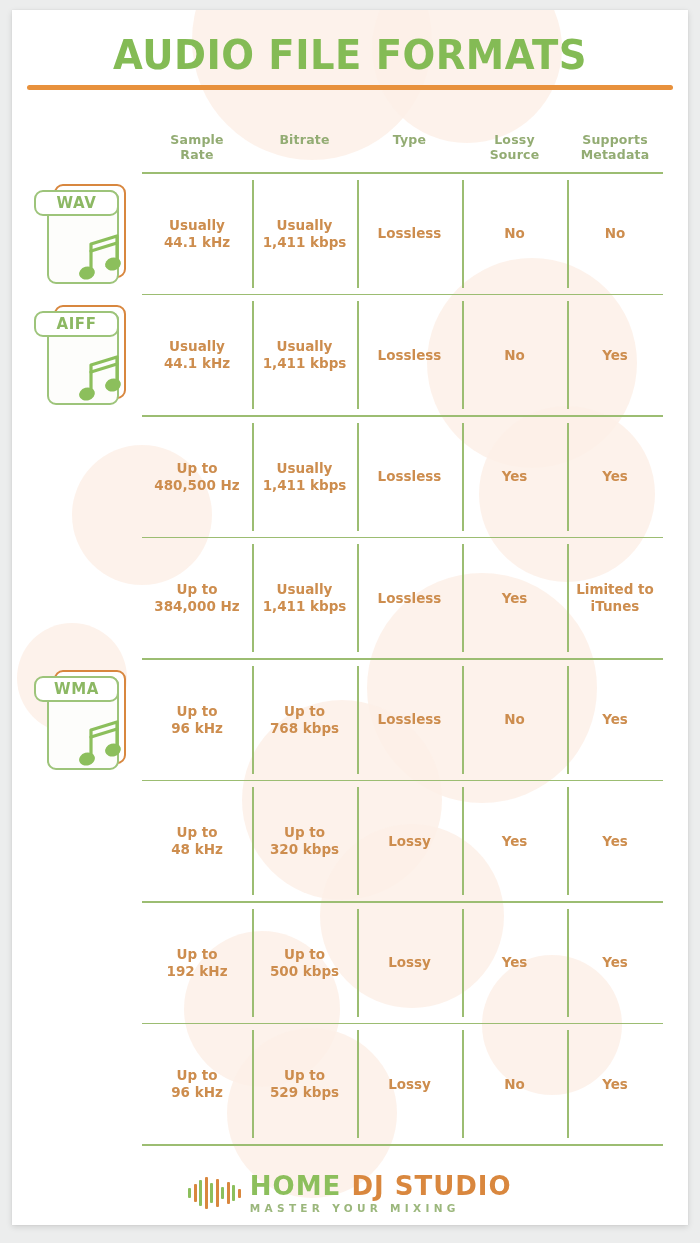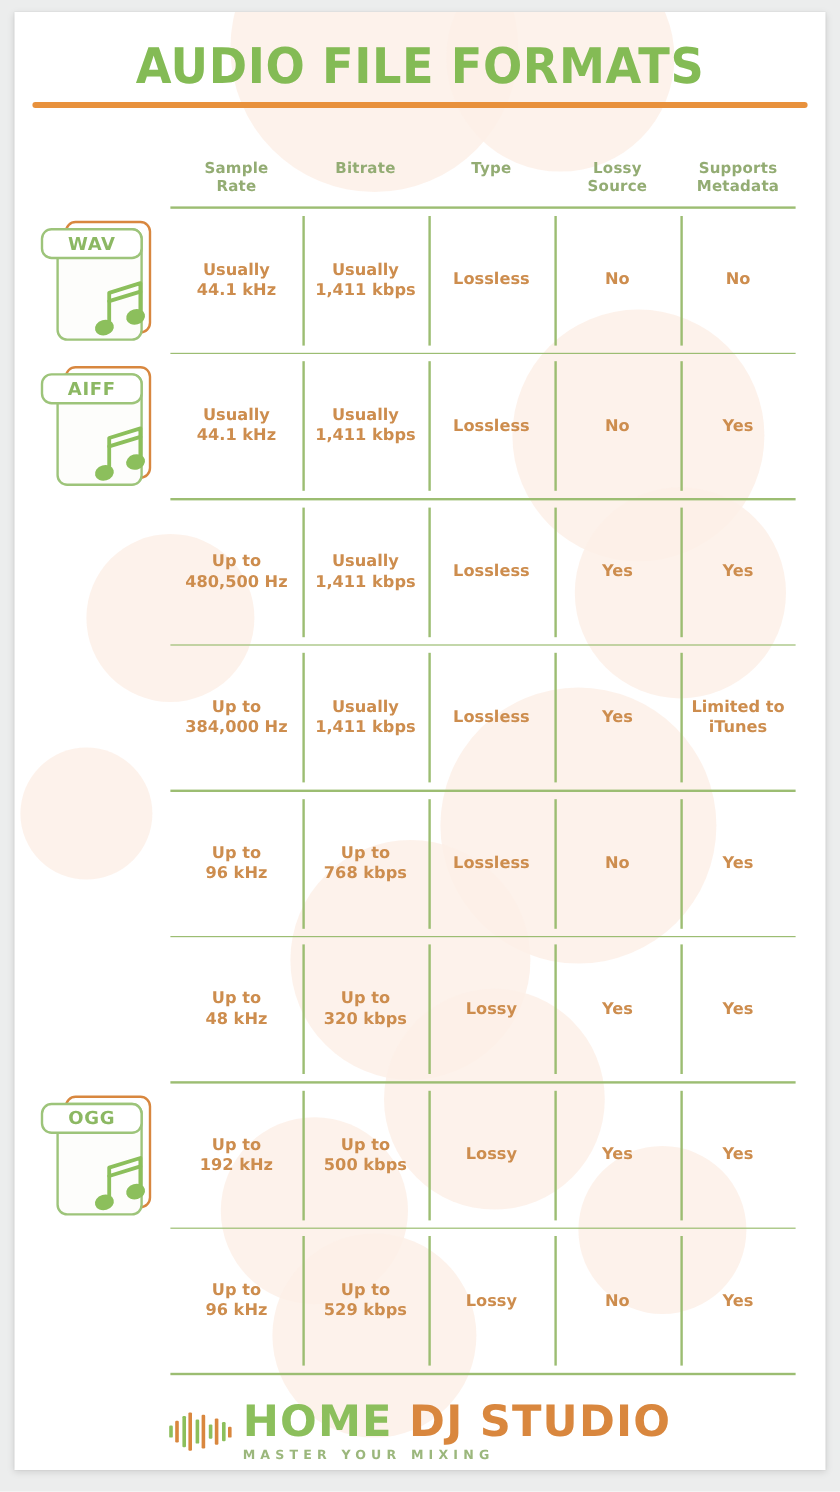--- a/index.html
+++ b/index.html
@@ -204,21 +204,21 @@
     display: block;
     width: 3px;
     border-radius: 1px;
   }
   .logo-text {
     display: flex;
     flex-direction: column;
     line-height: 1;
   }
   .logo-main {
-    font-size: 36px;
+    font-size: 26px;
     font-weight: bold;
     letter-spacing: 1px;
     white-space: nowrap;
     font-family: "DejaVu Sans", sans-serif;
   }
   .logo-home { color: #8cbf5c; }
   .logo-dj { color: #d9873e; }
   .logo-tag {
     margin-top: 4px;
     font-size: 10.5px;
@@ -432,102 +432,102 @@
         </div>
         <div class="cell" style="left: 555px; width: 96px;">
           <div>
             <div>Limited to</div>
             <div>iTunes</div>
           </div>
         </div>
       </div>
       <div class="hline" style="position: relative; left: 130px; width: 521px;"></div>
       <div class="row">
-        <div class="vline" style="left: 240px;"></div>
-        <div class="vline" style="left: 345px;"></div>
-        <div class="vline" style="left: 450px;"></div>
-        <div class="vline" style="left: 555px;"></div>
-        <div class="cell" style="left: 130px; width: 110px;">
-          <div>
-            <div>Up to</div>
-            <div>96 kHz</div>
-          </div>
-        </div>
-        <div class="cell" style="left: 240px; width: 105px;">
-          <div>
-            <div>Up to</div>
-            <div>768 kbps</div>
-          </div>
-        </div>
-        <div class="cell" style="left: 345px; width: 105px;">
-          <div>
-            <div>Lossless</div>
-          </div>
-        </div>
-        <div class="cell" style="left: 450px; width: 105px;">
-          <div>
-            <div>No</div>
-          </div>
-        </div>
-        <div class="cell" style="left: 555px; width: 96px;">
-          <div>
-            <div>Yes</div>
-          </div>
-        </div>
-      </div>
-      <div class="hline" style="position: relative; left: 130px; width: 521px;"></div>
-      <div class="row">
-        <div class="vline" style="left: 240px;"></div>
-        <div class="vline" style="left: 345px;"></div>
-        <div class="vline" style="left: 450px;"></div>
-        <div class="vline" style="left: 555px;"></div>
-        <div class="cell" style="left: 130px; width: 110px;">
-          <div>
-            <div>Up to</div>
-            <div>48 kHz</div>
-          </div>
-        </div>
-        <div class="cell" style="left: 240px; width: 105px;">
-          <div>
-            <div>Up to</div>
-            <div>320 kbps</div>
-          </div>
-        </div>
-        <div class="cell" style="left: 345px; width: 105px;">
-          <div>
-            <div>Lossy</div>
-          </div>
-        </div>
-        <div class="cell" style="left: 450px; width: 105px;">
-          <div>
-            <div>Yes</div>
-          </div>
-        </div>
-        <div class="cell" style="left: 555px; width: 96px;">
-          <div>
-            <div>Yes</div>
-          </div>
-        </div>
-      </div>
-      <div class="hline" style="position: relative; left: 130px; width: 521px;"></div>
-      <div class="row">
         <div class="icon-wrap">
           <div class="sheet-back"></div>
           <div class="sheet-front">
             <div class="note"><svg viewBox="0 0 48 52" width="48" height="52">
                 <g fill="none" stroke="#8cbf5c" stroke-width="3.2" stroke-linecap="round" stroke-linejoin="round">
                   <path d="M14 40 L14 14 L40 6 L40 31"></path>
                   <path d="M14 21 L40 13"></path>
                 </g>
                 <ellipse cx="10" cy="43" rx="8" ry="6.4" fill="#8cbf5c" transform="rotate(-16 10 43)"></ellipse>
                 <ellipse cx="36" cy="34" rx="8" ry="6.4" fill="#8cbf5c" transform="rotate(-16 36 34)"></ellipse>
               </svg></div>
           </div>
-          <div class="badge">OGG</div>
-        </div>
+          <div class="badge">WMA</div>
+        </div>
+        <div class="vline" style="left: 240px;"></div>
+        <div class="vline" style="left: 345px;"></div>
+        <div class="vline" style="left: 450px;"></div>
+        <div class="vline" style="left: 555px;"></div>
+        <div class="cell" style="left: 130px; width: 110px;">
+          <div>
+            <div>Up to</div>
+            <div>96 kHz</div>
+          </div>
+        </div>
+        <div class="cell" style="left: 240px; width: 105px;">
+          <div>
+            <div>Up to</div>
+            <div>768 kbps</div>
+          </div>
+        </div>
+        <div class="cell" style="left: 345px; width: 105px;">
+          <div>
+            <div>Lossless</div>
+          </div>
+        </div>
+        <div class="cell" style="left: 450px; width: 105px;">
+          <div>
+            <div>No</div>
+          </div>
+        </div>
+        <div class="cell" style="left: 555px; width: 96px;">
+          <div>
+            <div>Yes</div>
+          </div>
+        </div>
+      </div>
+      <div class="hline" style="position: relative; left: 130px; width: 521px;"></div>
+      <div class="row">
+        <div class="vline" style="left: 240px;"></div>
+        <div class="vline" style="left: 345px;"></div>
+        <div class="vline" style="left: 450px;"></div>
+        <div class="vline" style="left: 555px;"></div>
+        <div class="cell" style="left: 130px; width: 110px;">
+          <div>
+            <div>Up to</div>
+            <div>48 kHz</div>
+          </div>
+        </div>
+        <div class="cell" style="left: 240px; width: 105px;">
+          <div>
+            <div>Up to</div>
+            <div>320 kbps</div>
+          </div>
+        </div>
+        <div class="cell" style="left: 345px; width: 105px;">
+          <div>
+            <div>Lossy</div>
+          </div>
+        </div>
+        <div class="cell" style="left: 450px; width: 105px;">
+          <div>
+            <div>Yes</div>
+          </div>
+        </div>
+        <div class="cell" style="left: 555px; width: 96px;">
+          <div>
+            <div>Yes</div>
+          </div>
+        </div>
+      </div>
+      <div class="hline" style="position: relative; left: 130px; width: 521px;"></div>
+      <div class="row">
         <div class="vline" style="left: 240px;"></div>
         <div class="vline" style="left: 345px;"></div>
         <div class="vline" style="left: 450px;"></div>
         <div class="vline" style="left: 555px;"></div>
         <div class="cell" style="left: 130px; width: 110px;">
           <div>
             <div>Up to</div>
             <div>192 kHz</div>
           </div>
         </div>

